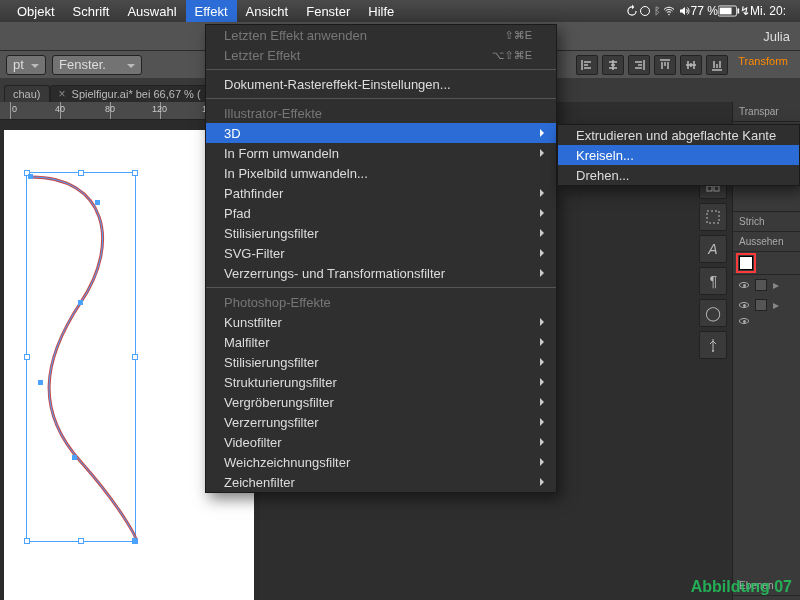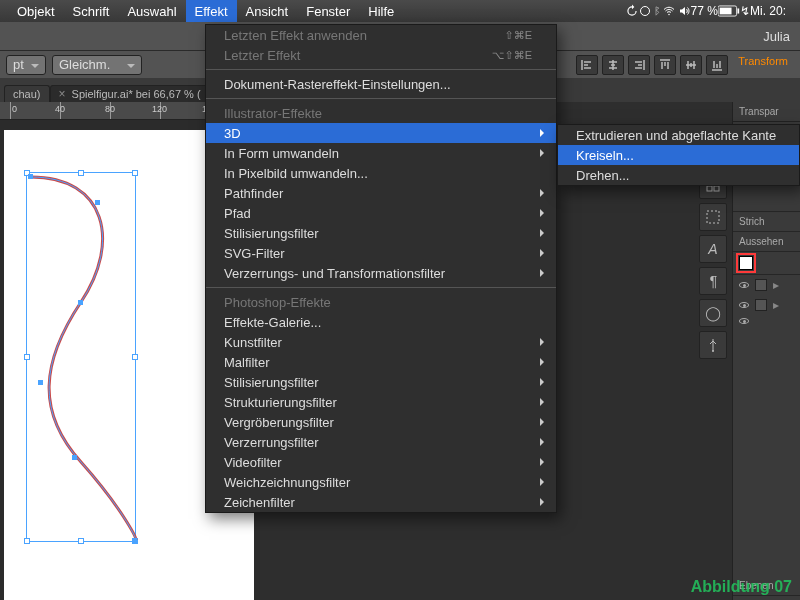--- a/index.html
+++ b/index.html
@@ -117,21 +117,21 @@
     <span class="txt">Mi. 20:</span>
   </div>
 </div>
 
 <div class="titlebar">
   <span>Julia</span>
 </div>
 
 <div class="toolbar">
   <div class="dd" style="width:40px">pt</div>
-  <div class="dd" style="width:90px">Gleichm.</div>
+  <div class="dd" style="width:90px">Fenster.</div>
   <div class="tool-right">
     <div class="icon-btn">
         <svg width="12" height="12" viewBox="0 0 12 12">
           <path d="M1 1v10M3 3h7M3 6h4M3 9h7" stroke-width="1.5"></path>
         </svg>
       </div>
     <div class="icon-btn">
         <svg width="12" height="12" viewBox="0 0 12 12">
           <path d="M6 1v10M2 3h8M4 6h4M2 9h8" stroke-width="1.5"></path>
         </svg>
@@ -304,21 +304,20 @@
       <div class="ditem">In Pixelbild umwandeln...</div>
       <div class="ditem has-sub">Pathfinder</div>
       <div class="ditem has-sub">Pfad</div>
       <div class="ditem has-sub">Stilisierungsfilter</div>
       <div class="ditem has-sub">SVG-Filter</div>
       <div class="ditem has-sub">Verzerrungs- und Transformationsfilter</div>
     </div>
   <div class="sep"></div>
   <div class="header">Photoshop-Effekte</div>
   <div id="ps-list">
-      <div class="ditem">Effekte-Galerie...</div>
       <div class="ditem has-sub">Kunstfilter</div>
       <div class="ditem has-sub">Malfilter</div>
       <div class="ditem has-sub">Stilisierungsfilter</div>
       <div class="ditem has-sub">Strukturierungsfilter</div>
       <div class="ditem has-sub">Vergröberungsfilter</div>
       <div class="ditem has-sub">Verzerrungsfilter</div>
       <div class="ditem has-sub">Videofilter</div>
       <div class="ditem has-sub">Weichzeichnungsfilter</div>
       <div class="ditem has-sub">Zeichenfilter</div>
     </div>

